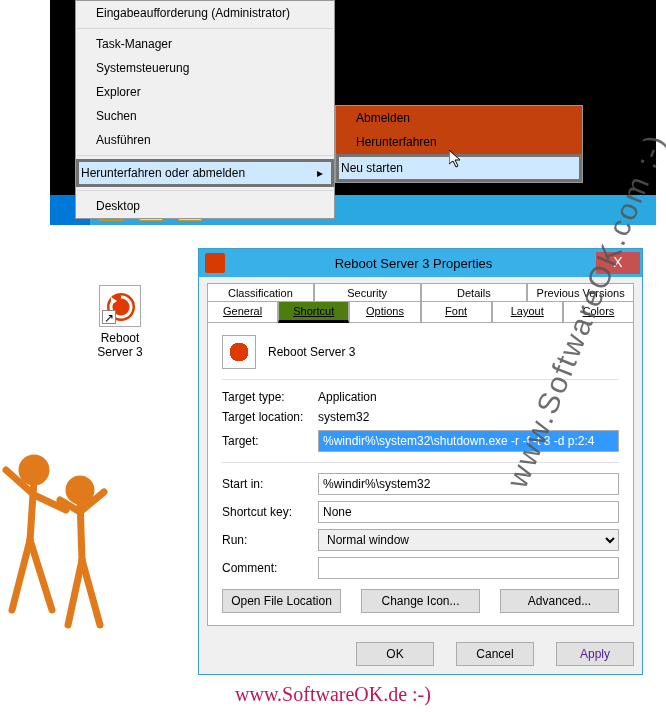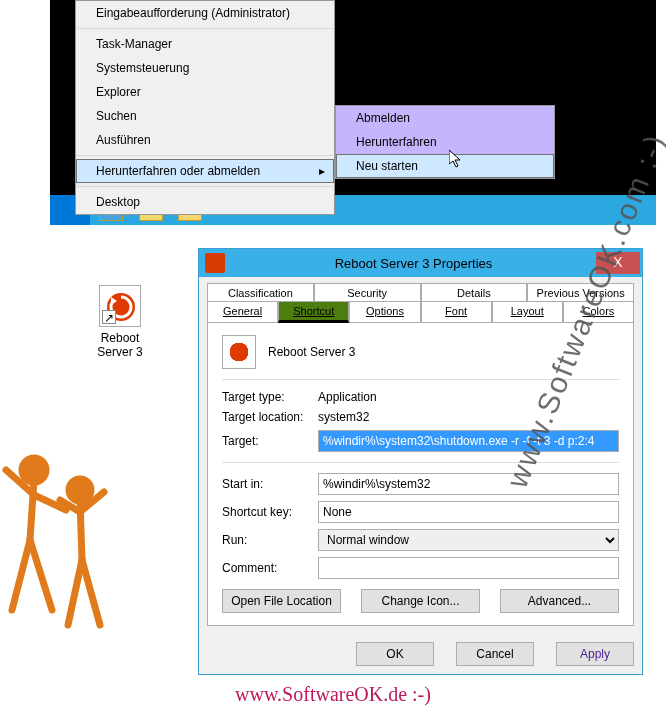--- a/index.html
+++ b/index.html
@@ -5,24 +5,24 @@
 * { box-sizing: border-box; margin: 0; padding: 0; }
 body { width: 666px; height: 712px; background: #fff; font-family: "Segoe UI", Tahoma, sans-serif; font-size: 12px; position: relative; overflow: hidden; }
 
 
 .desktop-top { position: absolute; left: 50px; top: 0; width: 606px; height: 225px; background: #000; }
 
 
 .ctx-menu { position: absolute; left: 75px; top: 0; width: 260px; background: #f0f0f0; border: 1px solid #979797; font-size: 12px; z-index: 10; }
 .ctx-item { padding: 5px 20px; cursor: default; color: #000; }
 .ctx-sep { height: 1px; background: #d7d7d7; margin: 3px 1px; }
-.ctx-item.hl { background: #cde8ff; border: 1px solid #737373; padding: 4px 19px; position: relative; }
+.ctx-item.hl { background: #cde8ff; border: 3px solid #737373; padding: 4px 2px; position: relative; }
 .ctx-item.hl::after { content: "▸"; position: absolute; right: 8px; }
 
-.sub-menu { position: absolute; left: 335px; top: 105px; width: 220px; background: #c4b5fd; border: 1px solid #979797; z-index: 11; }
+.sub-menu { position: absolute; left: 335px; top: 105px; width: 248px; background: #c2410c; border: 1px solid #979797; z-index: 11; }
 .sub-menu .ctx-item.hl::after { content: ""; }
 
 .cursor-arrow { position: absolute; left: 449px; top: 150px; z-index: 20; }
 
 
 .taskbar { position: absolute; left: 50px; top: 195px; width: 606px; height: 30px; background: #2ca8e0; }
 .task-icon { display: inline-block; width: 24px; height: 22px; margin: 4px 6px; background: #f7d66b; border: 1px solid #c09a2c; vertical-align: top; }
 .start-btn { display: inline-block; width: 40px; height: 30px; background: #0078d7; position: relative; }
 
 

